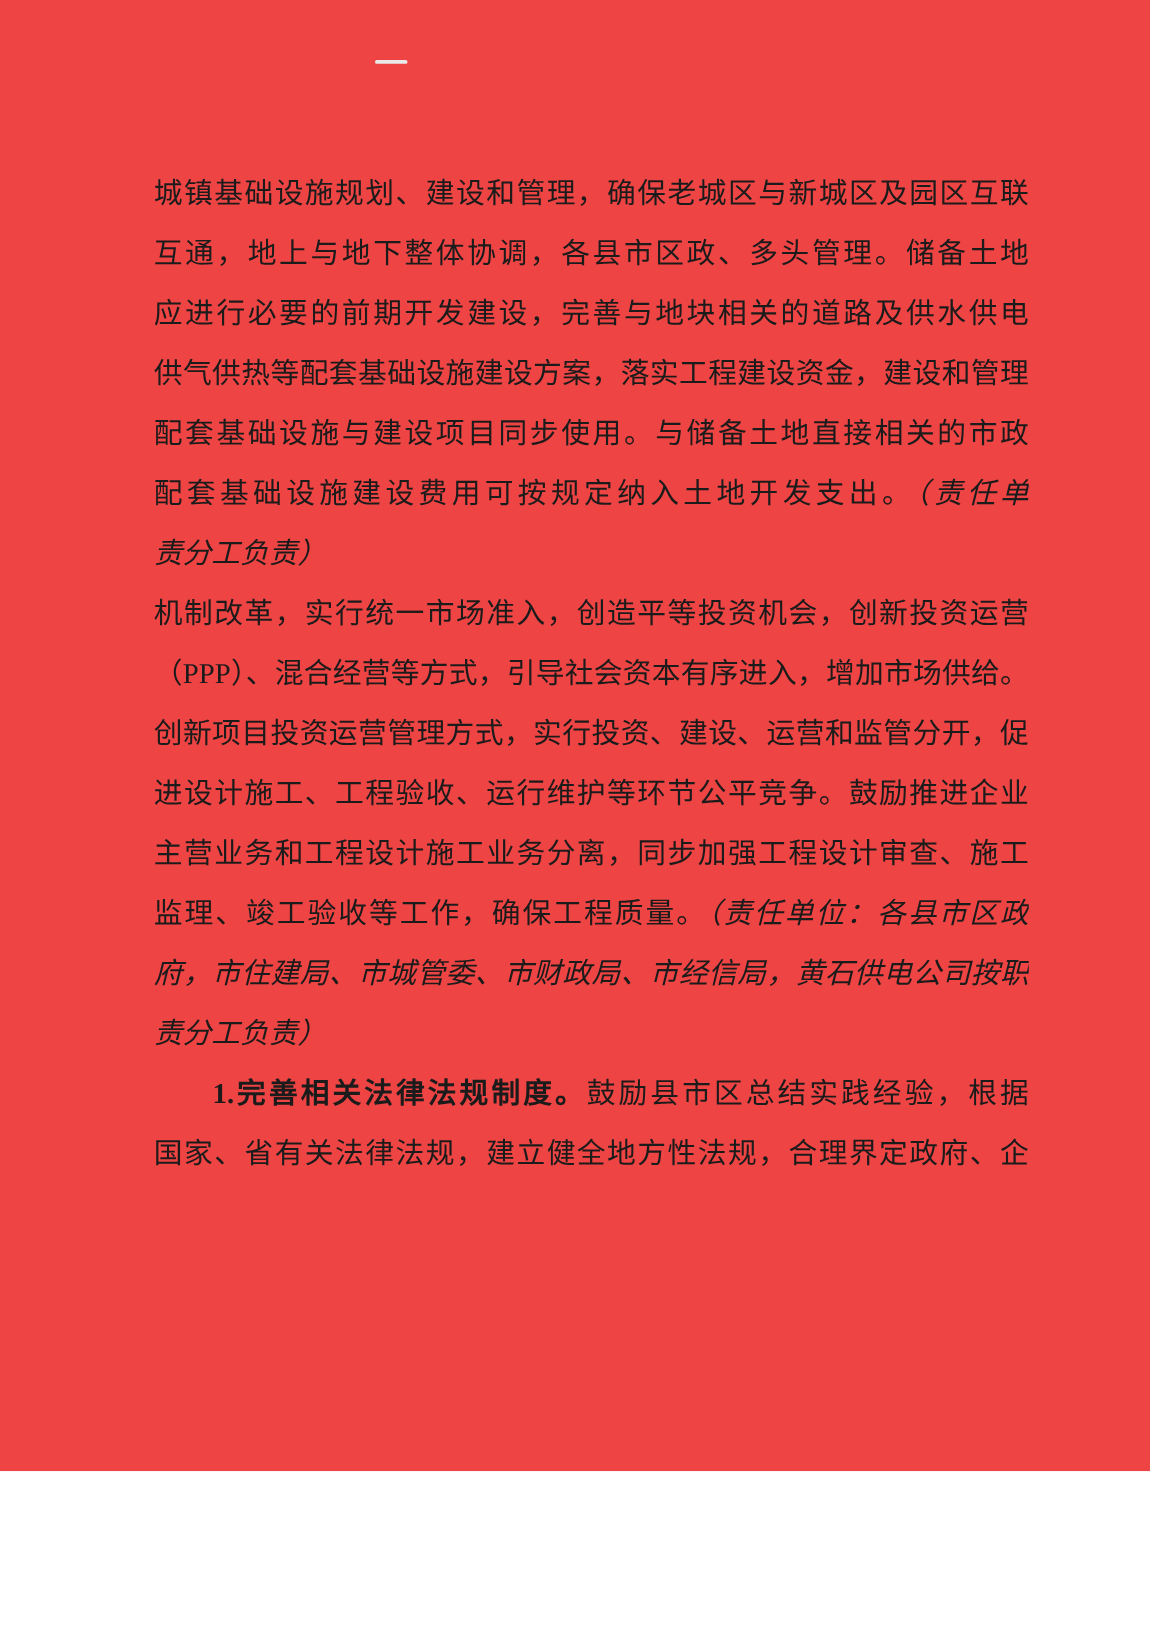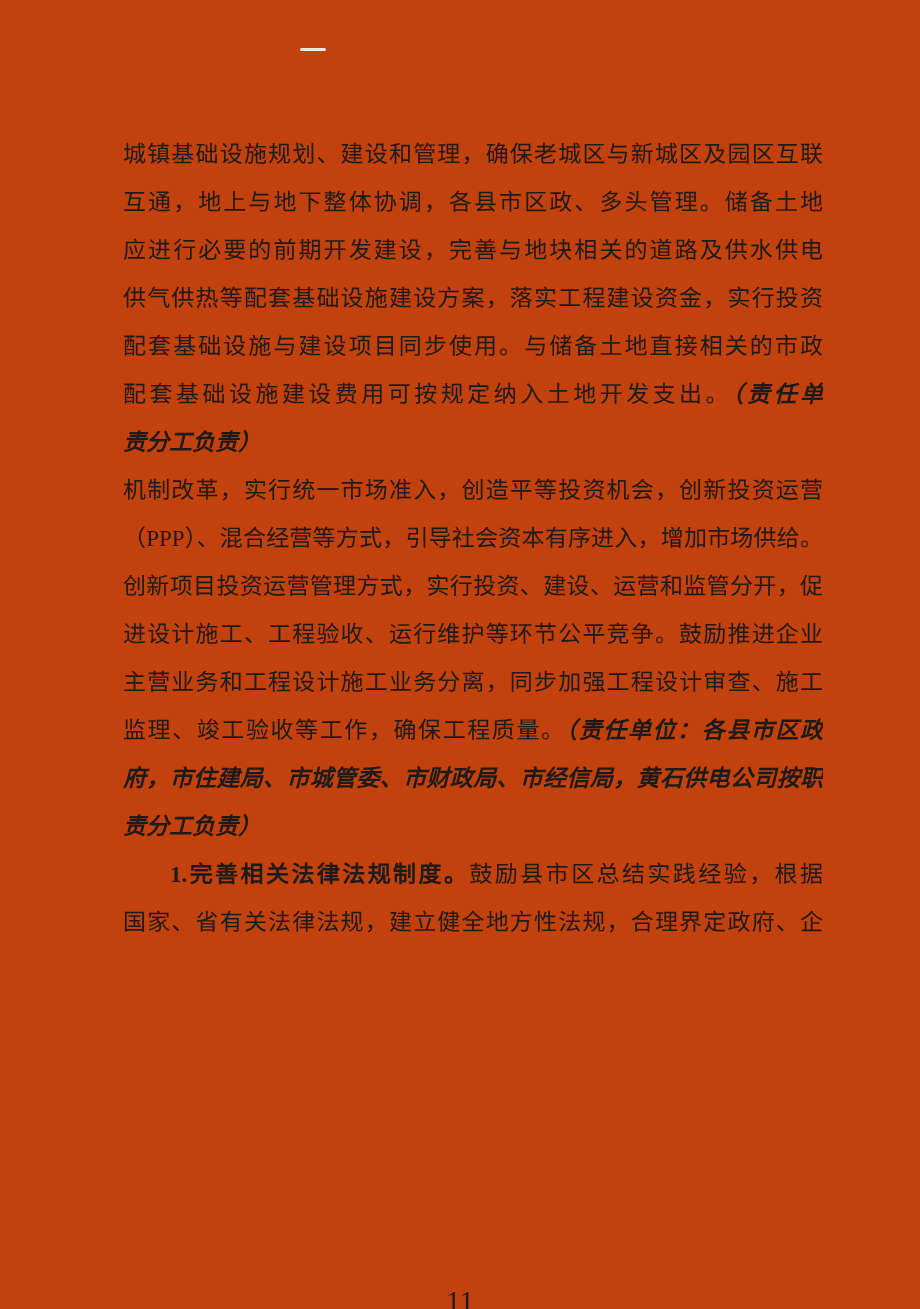--- a/index.html
+++ b/index.html
@@ -3,22 +3,22 @@
 <meta charset="utf-8">
 <style>
   html, body {
     margin: 0;
     padding: 0;
     background: #ffffff;
   }
   .page {
     position: relative;
     width: 920px;
-    height: 1309px;
-    background: #c2410c;
+    height: 1177px;
+    background: #ef4444;
     overflow: hidden;
     font-family: "Liberation Serif", "DejaVu Serif", serif;
     color: #1b1b1b;
   }
   .text-block {
     position: absolute;
     left: 123px;
     top: 131px;
     width: 700px;
   }
@@ -31,21 +31,21 @@
     overflow: hidden;
   }
   .line.fill {
     text-align-last: justify;
   }
   .line.indent {
     text-indent: 47px;
   }
   .seg-normal { font-weight: normal; font-style: normal; }
   .seg-bold   { font-weight: bold;   font-style: normal; }
-  .seg-kai    { font-weight: bold; font-style: italic; margin-top: 39px; }
+  .seg-kai    { font-weight: normal; font-style: italic; margin-top: 39px; }
   .page-number {
     position: absolute;
     left: 0;
     top: 1285px;
     width: 100%;
     text-align: center;
     font-size: 29px;
     color: #1b1b1b;
   }
   
@@ -61,21 +61,21 @@
 </style>
 </head>
 <body>
 
 <div class="page">
   <div class="scan-smudge"></div>
   <div class="text-block">
       <div class="line fill"><span class="seg-normal">城镇基础设施规划、建设和管理，确保老城区与新城区及园区互联</span></div>
       <div class="line fill"><span class="seg-normal">互通，地上与地下整体协调，各县市区政、多头管理。储备土地</span></div>
       <div class="line fill"><span class="seg-normal">应进行必要的前期开发建设，完善与地块相关的道路及供水供电</span></div>
-      <div class="line fill"><span class="seg-normal">供气供热等配套基础设施建设方案，落实工程建设资金，实行投资</span></div>
+      <div class="line fill"><span class="seg-normal">供气供热等配套基础设施建设方案，落实工程建设资金，建设和管理</span></div>
       <div class="line fill"><span class="seg-normal">配套基础设施与建设项目同步使用。与储备土地直接相关的市政</span></div>
       <div class="line fill"><span class="seg-normal">配套基础设施建设费用可按规定纳入土地开发支出。</span><span class="seg-kai">（责任单</span></div>
       <div class="line"><span class="seg-kai">责分工负责）</span></div>
       <div class="line fill"><span class="seg-normal">机制改革，实行统一市场准入，创造平等投资机会，创新投资运营</span></div>
       <div class="line fill"><span class="seg-normal">（PPP）、混合经营等方式，引导社会资本有序进入，增加市场供给。</span></div>
       <div class="line fill"><span class="seg-normal">创新项目投资运营管理方式，实行投资、建设、运营和监管分开，促</span></div>
       <div class="line fill"><span class="seg-normal">进设计施工、工程验收、运行维护等环节公平竞争。鼓励推进企业</span></div>
       <div class="line fill"><span class="seg-normal">主营业务和工程设计施工业务分离，同步加强工程设计审查、施工</span></div>
       <div class="line fill"><span class="seg-normal">监理、竣工验收等工作，确保工程质量。</span><span class="seg-kai">（责任单位：各县市区政</span></div>
       <div class="line fill"><span class="seg-kai">府，市住建局、市城管委、市财政局、市经信局，黄石供电公司按职</span></div>

